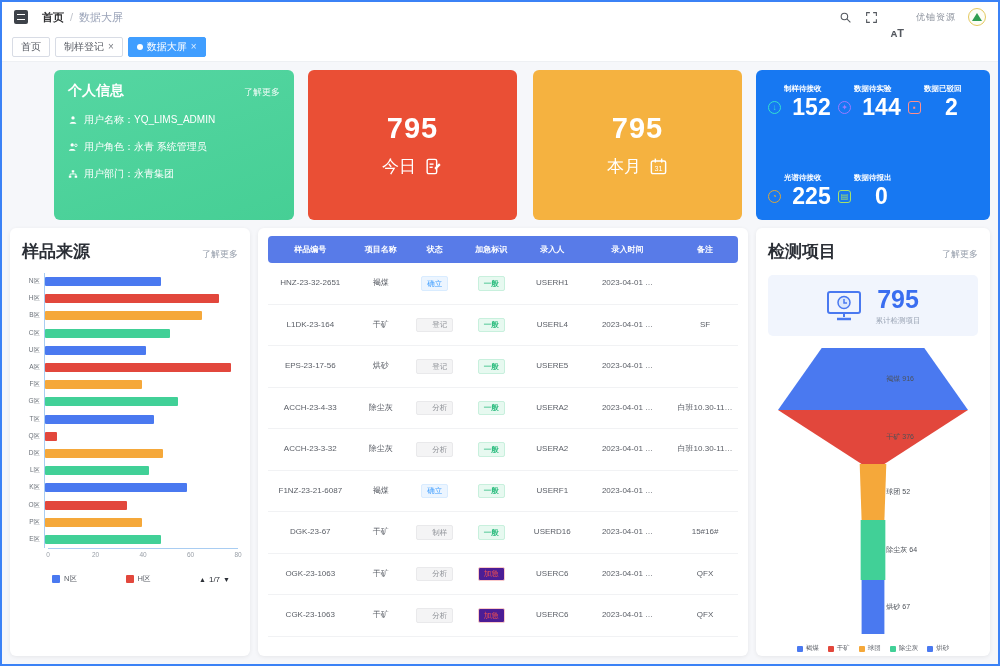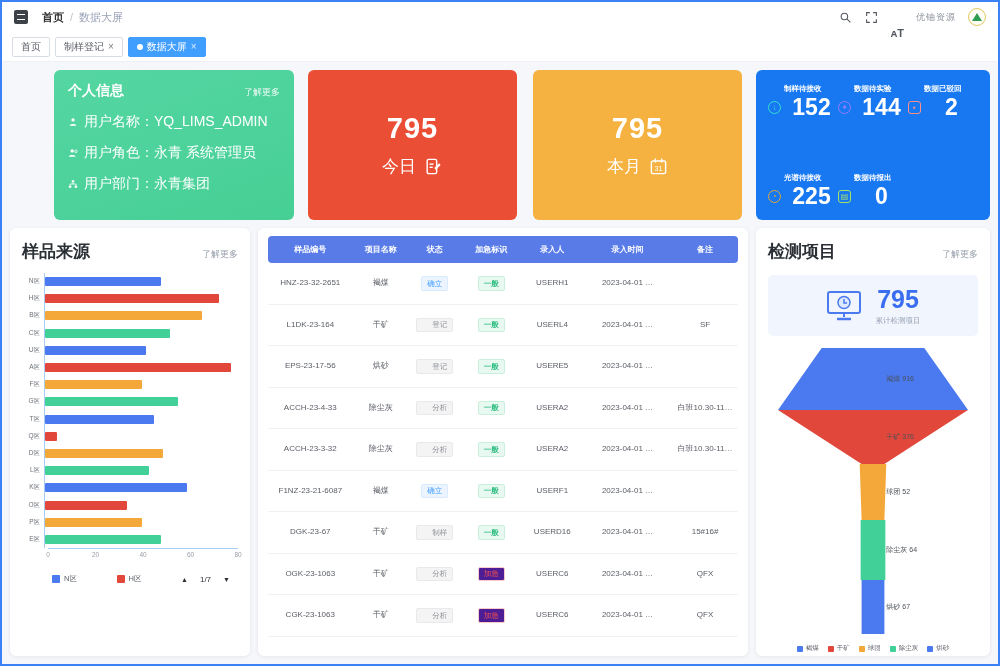--- a/index.html
+++ b/index.html
@@ -36,21 +36,21 @@
   .col-mid   { flex:1; }
   .col-right { width:234px; flex:none; }
   .row-top { height:150px;padding-left:44px; }
   .row-bottom { height:428px; }
   .panel { background:#fff; border-radius:6px; box-shadow:0 1px 4px rgba(0,0,0,.07); height:100%; overflow:hidden; }
   
   .profile { background:linear-gradient(160deg,#55d6a2,#46cf95); border-radius:6px; color:#fff; padding:12px 14px; height:100%; }
   .card-head { display:flex; align-items:baseline; justify-content:space-between; }
   .profile .card-title { font-size:14px; font-weight:bold; }
   .profile .more { font-size:9px; color:rgba(255,255,255,.9); cursor:pointer; }
-  .pf-row { display:flex; align-items:center; gap:6px; margin-top:13px; font-size:14px; }
+  .pf-row { display:flex; align-items:center; gap:6px; margin-top:13px; font-size:10px; }
   .pf-row svg { width:10px; height:10px; fill:#fff; flex:none; }
   
   .stat-wrap { display:flex; gap:16px; height:100%; padding:0 6px; }
   .stat-card { flex:1; border-radius:6px; color:#fff; display:flex; flex-direction:column; align-items:center; justify-content:center; gap:10px; }
   .stat-num { font-size:29px; font-weight:bold; letter-spacing:1px; }
   .stat-label { display:flex; align-items:center; gap:8px; font-size:17px; }
   .stat-label svg { width:19px; height:19px; stroke:#fff; fill:none; stroke-width:1.8; }
   
   .todo { background:#1778f2; border-radius:6px; color:#fff; height:100%; padding:14px 12px 10px; display:flex; flex-direction:column; justify-content:space-between; }
   .todo-grid { display:grid; grid-template-columns:1fr 1fr 1fr; }
@@ -69,21 +69,21 @@
   .bar-plot { margin-top:10px; }
   .bar-row { display:flex; align-items:center; height:17.2px; }
   .bar-label { width:22px; text-align:right; font-size:6.5px; color:#6a7078; padding-right:4px; flex:none; }
   .bar-track { flex:1; border-left:1px solid #a9cdf2; position:relative; height:100%; display:flex; align-items:center; }
   .bar-fill { height:9px; border-radius:1px; }
   .bar-axis { margin-left:26px; border-top:1px solid #a9cdf2; position:relative; height:12px; }
   .bar-tick { position:absolute; top:2px; transform:translateX(-50%); font-size:6.5px; color:#9aa0a8; }
   .bar-legend { display:flex; align-items:center; margin:14px 8px 0 30px; justify-content:space-between; }
   .bl-item { display:flex; align-items:center; gap:4px; font-size:7.5px; color:#5a5e66; }
   .bl-sq { width:8px; height:8px; border-radius:1px; }
-  .bl-pager { display:flex; align-items:center; gap:12px; font-size:8px; color:#2b2f36; font-weight:normal;justify-content:space-between; }
+  .bl-pager { display:flex; align-items:center; gap:3px; font-size:8px; color:#2b2f36; font-weight:normal;justify-content:space-between; }
   .bl-pager .tri { font-size:7px; cursor:pointer; }
   
   .tbl-wrap { padding:8px 10px; height:100%; overflow:hidden; }
   table { width:100%; border-collapse:separate; border-spacing:0; table-layout:fixed; }
   th { background:#587be8; color:#fff; font-size:8px; font-weight:bold; padding:8px 2px; text-align:center; white-space:nowrap; }
   th:first-child { border-radius:4px 0 0 4px; }
   th:last-child { border-radius:0 4px 4px 0; }
   td { font-size:8px; color:#5a5e66; text-align:center; padding:13px 2px; border-bottom:1px solid #f1f2f4; word-break:break-all; line-height:1.5; }
   .tag { display:inline-block; padding:2.5px 5px; border-radius:2px; font-size:7.5px; line-height:1; white-space:nowrap; }
   .tag-blue  { color:#409eff; background:#ecf5ff; border:1px solid #d9ecff; }

